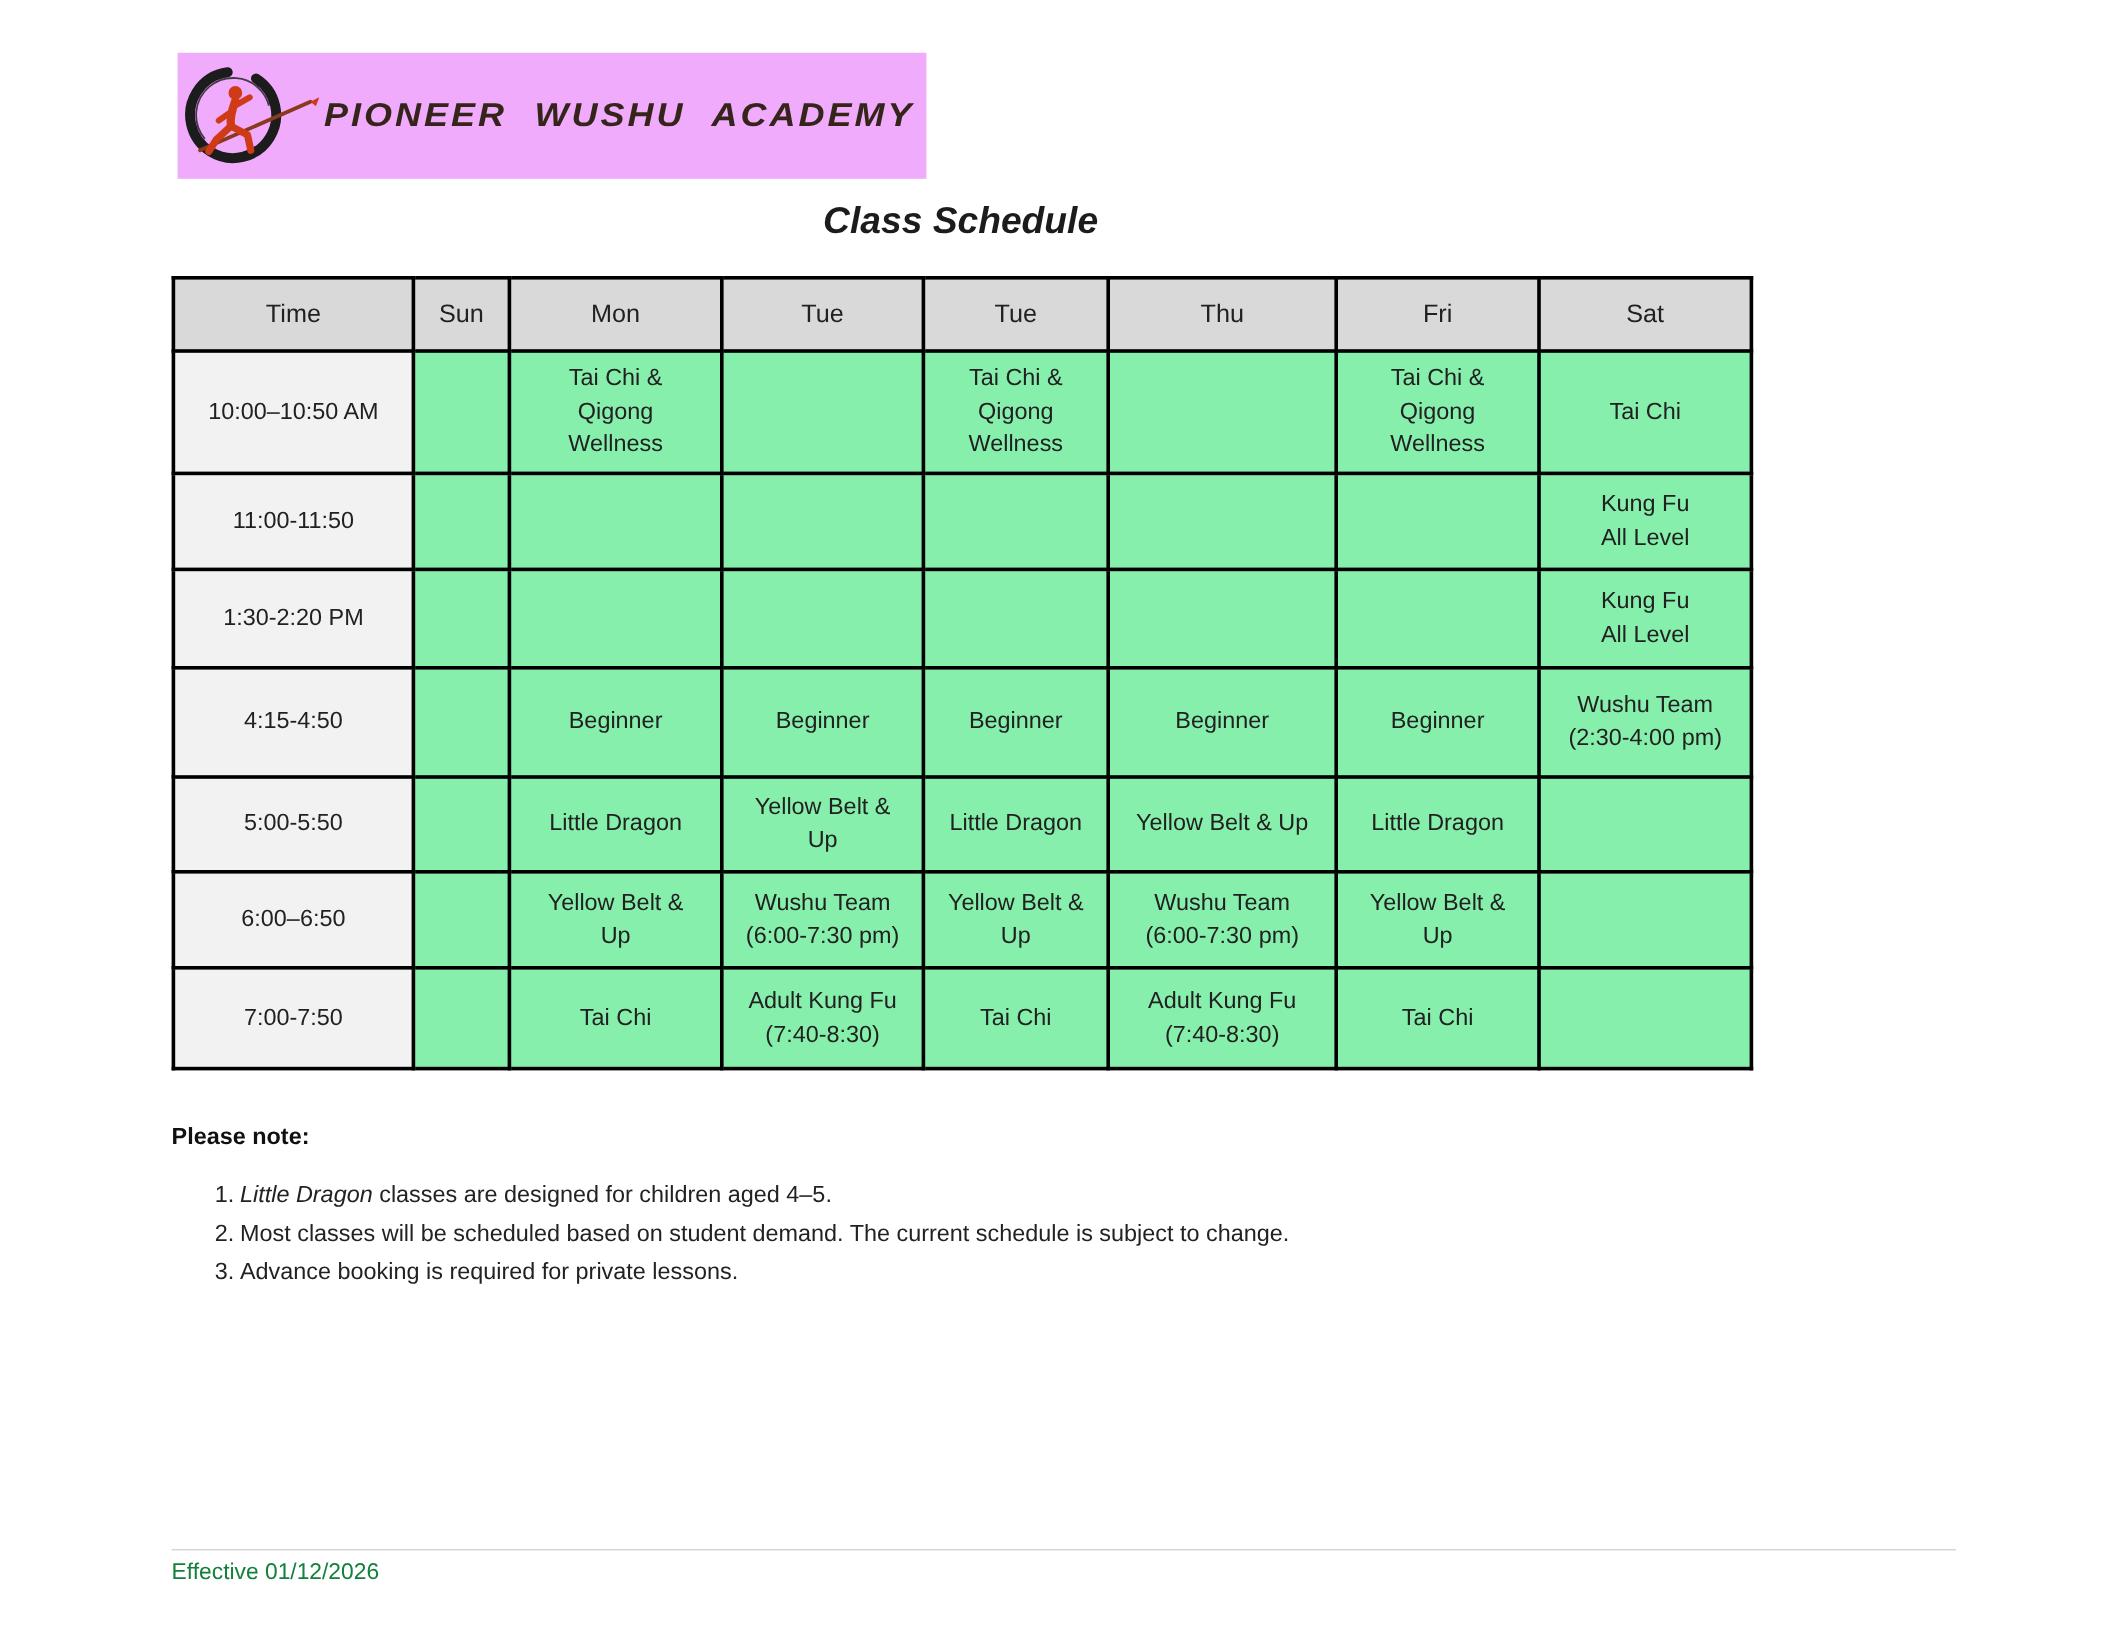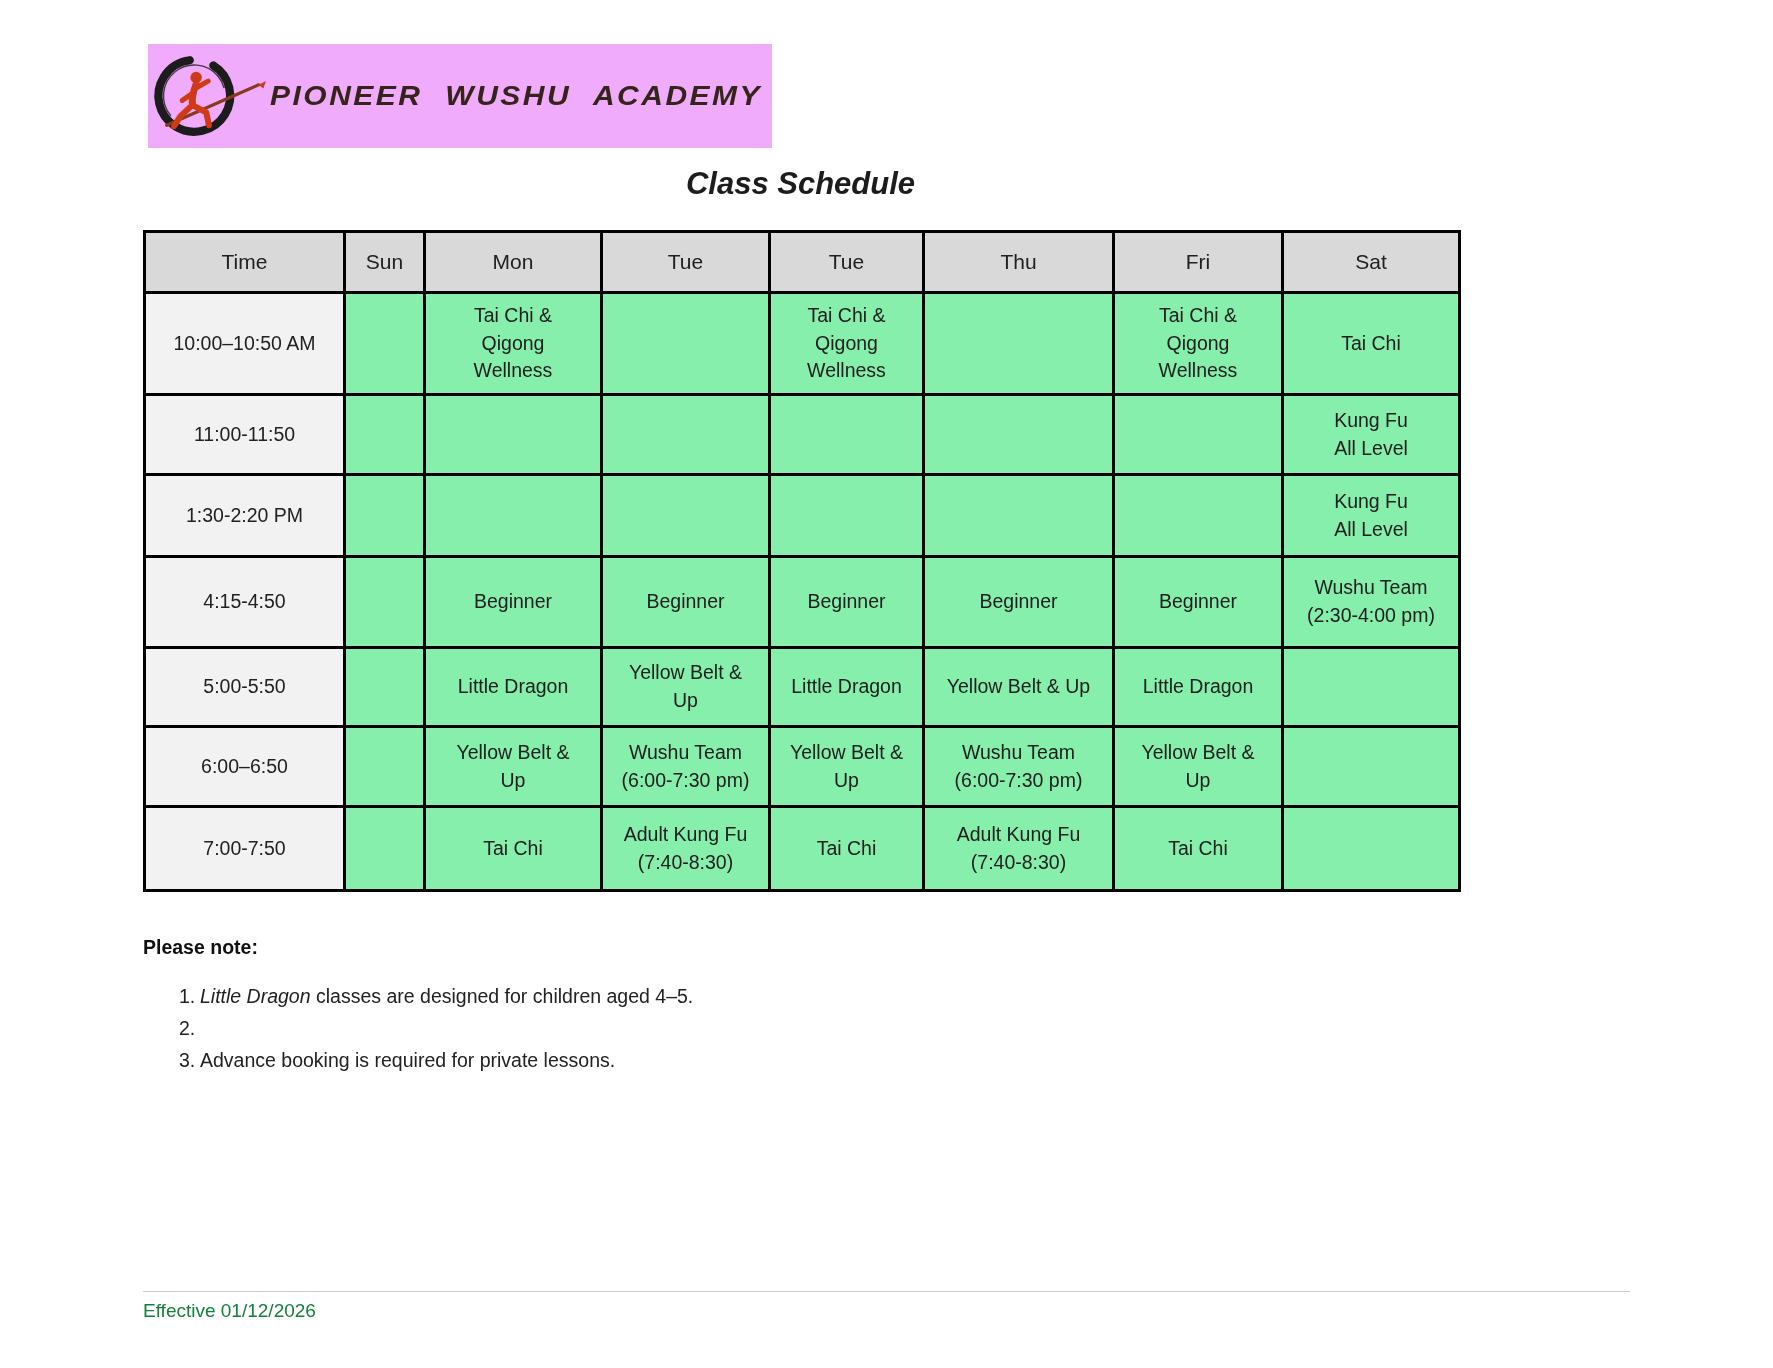--- a/index.html
+++ b/index.html
@@ -237,20 +237,21 @@
 
   <div class="notes">
     <div class="notes-heading">Please note:</div>
     <div class="notes-list" id="notes-list">
         <div class="note-item">
           <span class="note-num">1.</span>
           <span class="note-text"><em>Little Dragon</em> classes are designed for children aged 4–5.</span>
         </div>
         <div class="note-item">
           <span class="note-num">2.</span>
+          <span class="note-text">Most classes will be scheduled based on student demand. The current schedule is subject to change.</span>
         </div>
         <div class="note-item">
           <span class="note-num">3.</span>
           <span class="note-text">Advance booking is required for private lessons.</span>
         </div>
       </div>
   </div>
 
   <div class="footer-rule"></div>
   <div class="footer-text">Effective 01/12/2026</div>

